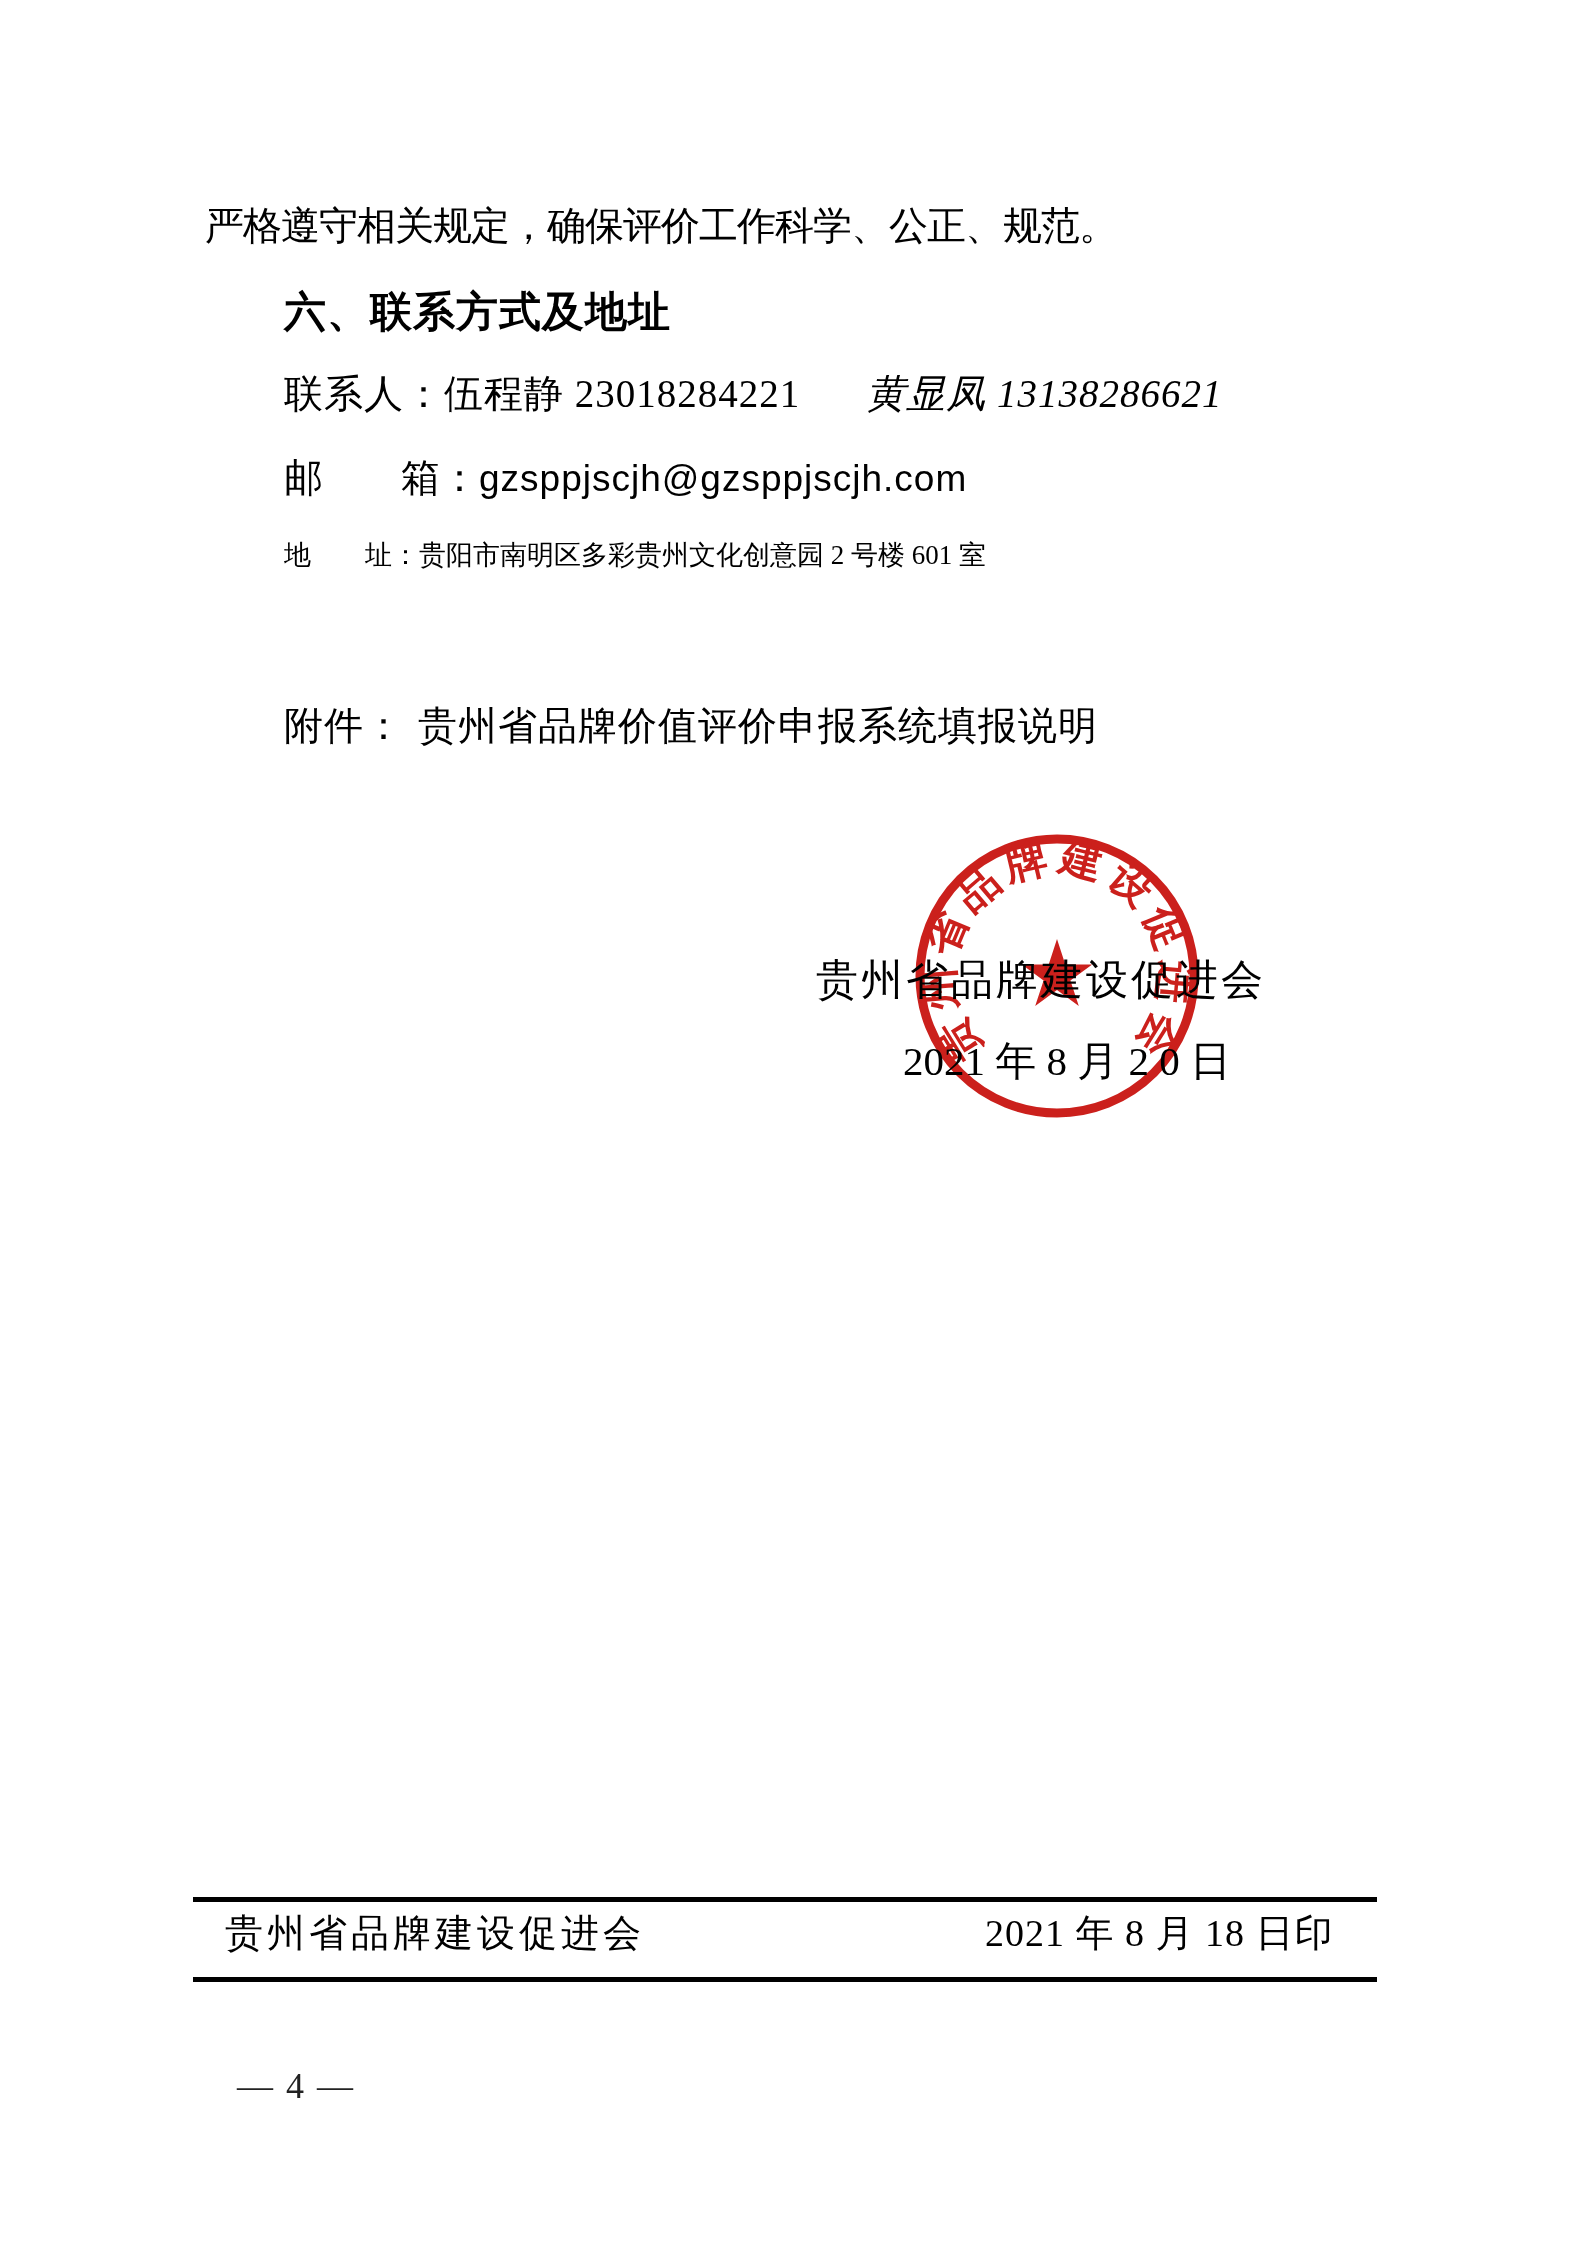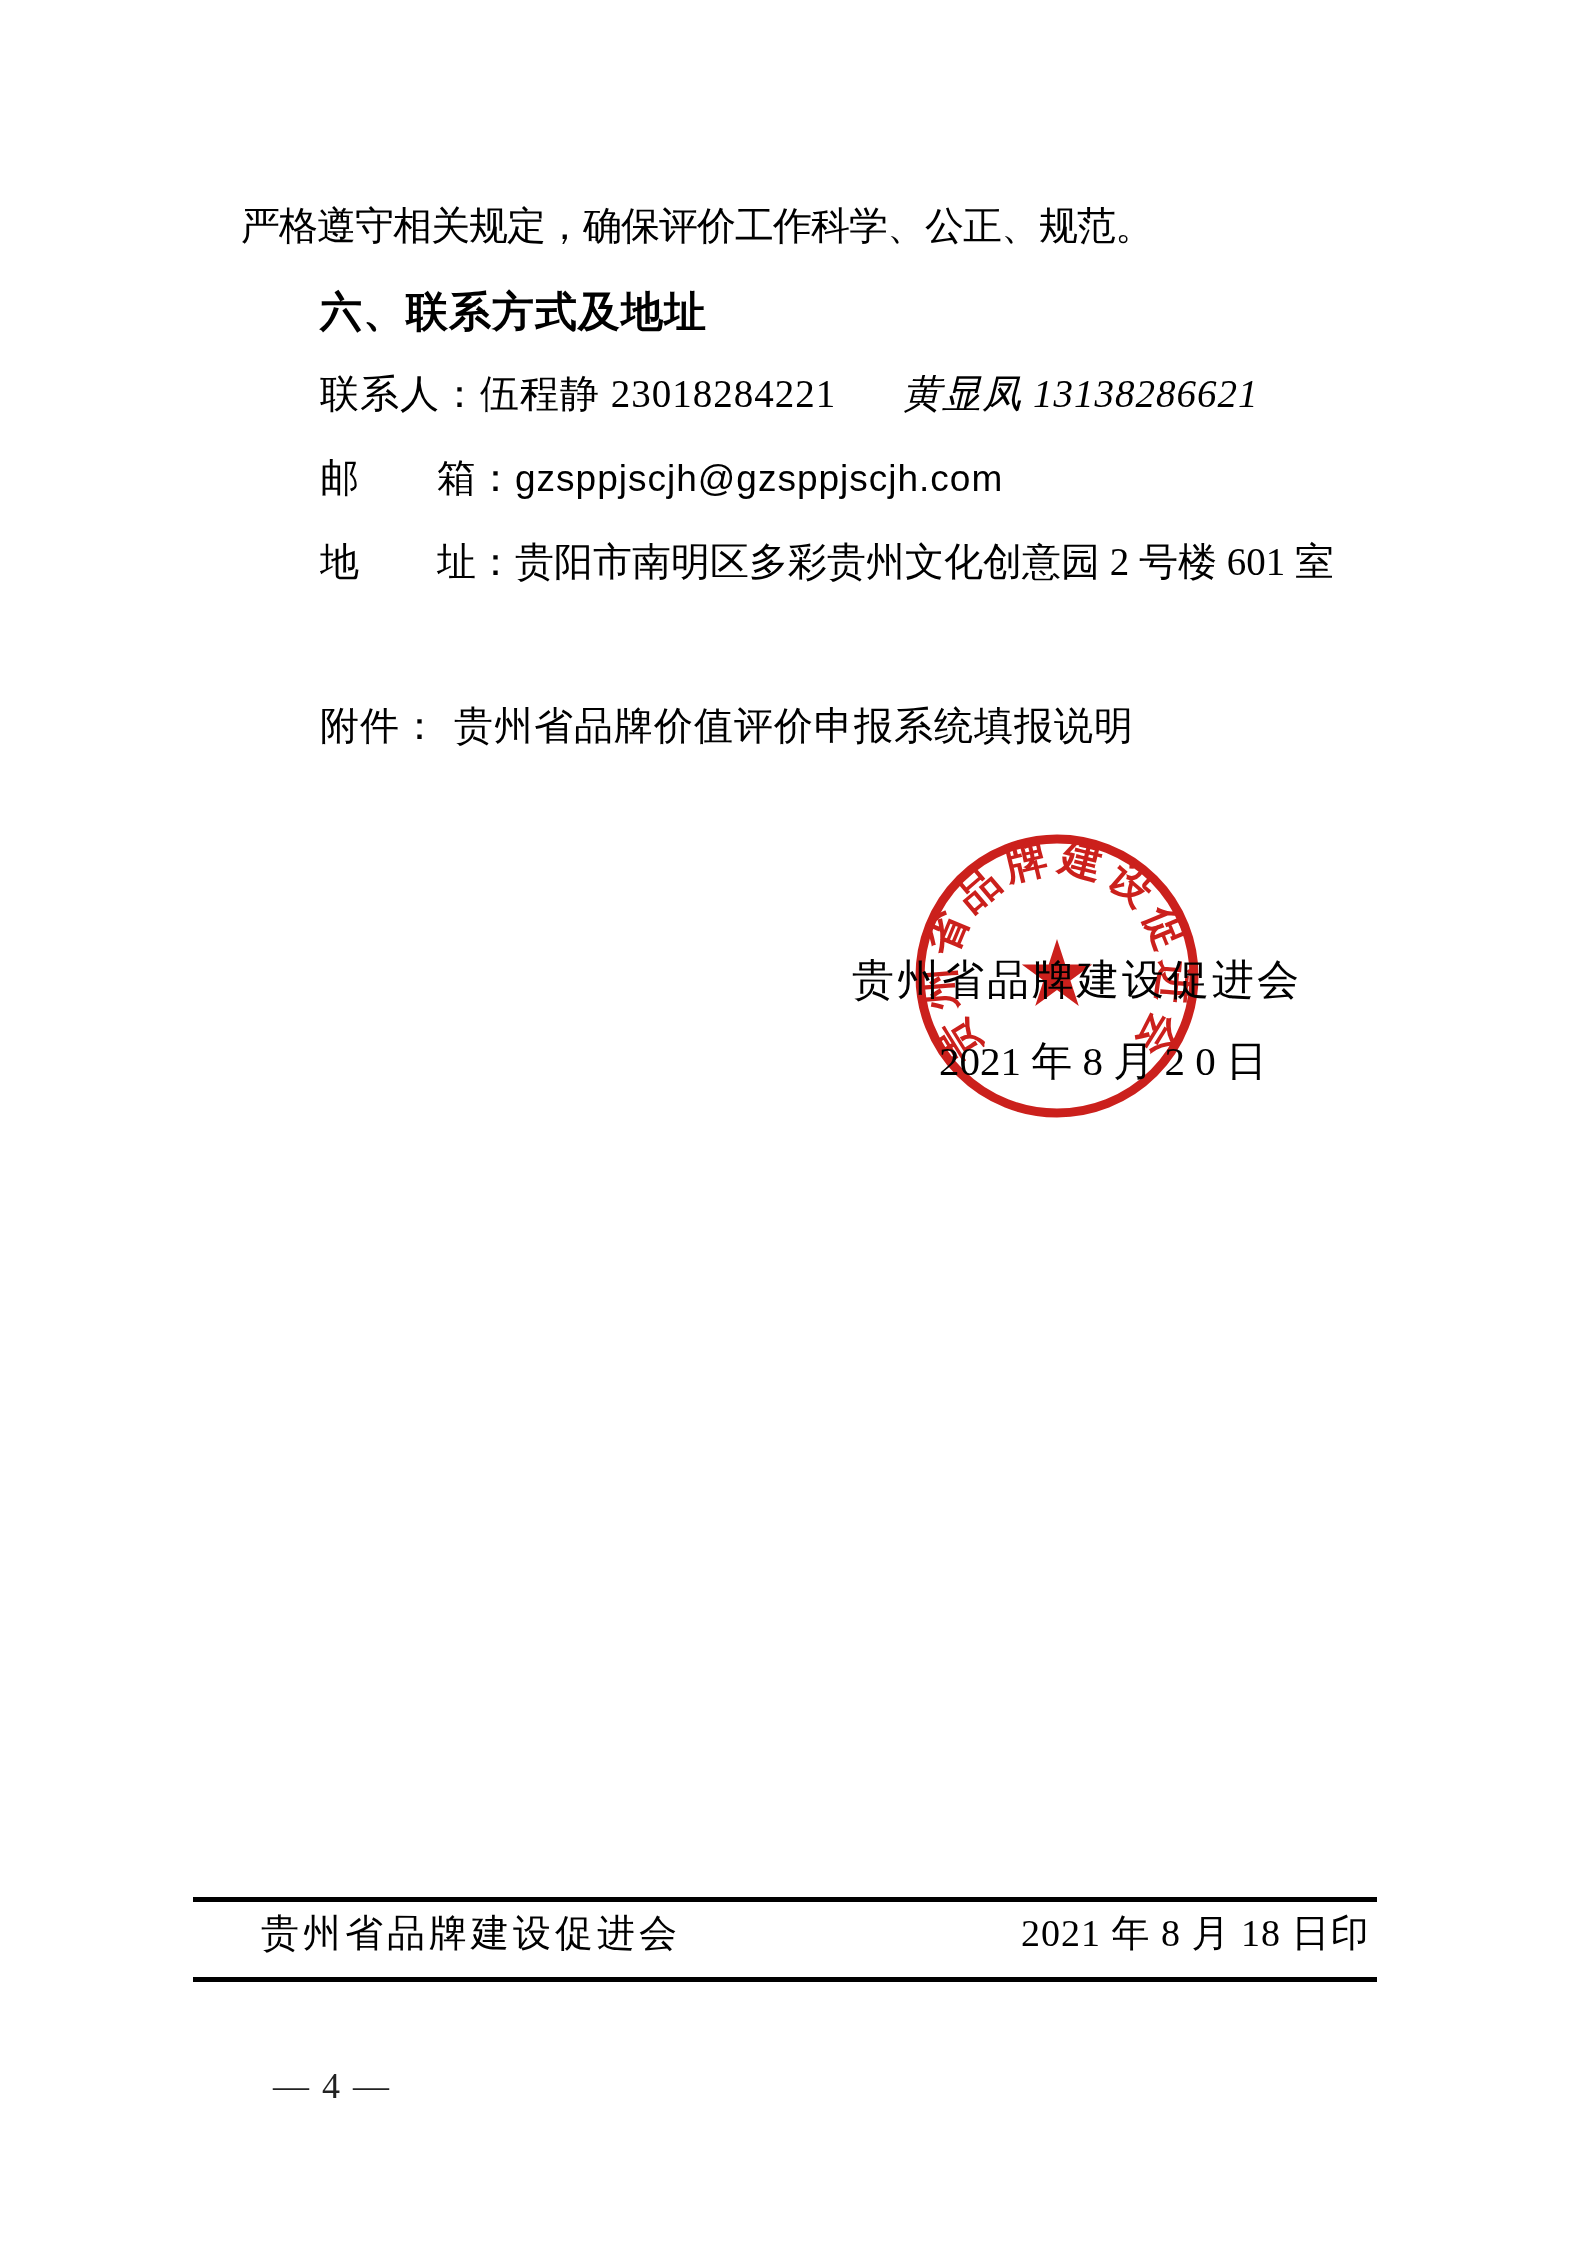--- a/index.html
+++ b/index.html
@@ -5,41 +5,41 @@
   html, body { margin: 0; padding: 0; background: #ffffff; }
   .page {
     position: relative;
     width: 1587px;
     height: 2245px;
     background: #ffffff;
     font-family: "Liberation Serif", "DejaVu Serif", serif;
     color: #000000;
     overflow: hidden;
   }
-  .line { position: absolute; white-space: nowrap; line-height: 1.15; margin-left: 36px; }
+  .line { position: absolute; white-space: nowrap; line-height: 1.15; }
 
   .para {
     left: 205px; top: 204px;
     font-size: 39px; letter-spacing: -1px;
   }
   .heading {
     left: 284px; top: 288px;
     font-size: 42px; font-weight: 700;
     font-family: "Liberation Sans", "DejaVu Sans", sans-serif;
     letter-spacing: 1px;
     text-align: right;
   }
   .contact-line { left: 284px; top: 372px; font-size: 39px; letter-spacing: 1px; }
   .contact-line .person2 { margin-left: 66px; font-style: italic; }
   .email-line { left: 284px; top: 456px; font-size: 39px; }
   .email-value {
     font-family: Liberation Sans, sans-serif;
     font-size: 37px; letter-spacing: 1px; text-align: right;
   }
-  .address-line { left: 284px; top: 540px; font-size: 39px; }
+  .address-line { left: 284px; top: 540px; font-size: 27px; }
   .attachment-line { left: 284px; top: 704px; font-size: 39px; letter-spacing: 1px; }
   .attachment-line .attachment-value { margin-left: 14px; }
 
   .signature-org {
     left: 816px; top: 956px;
     font-size: 42px; letter-spacing: 3px;
   }
   .signature-date {
     left: 903px; top: 1038px;
     font-size: 41px;

